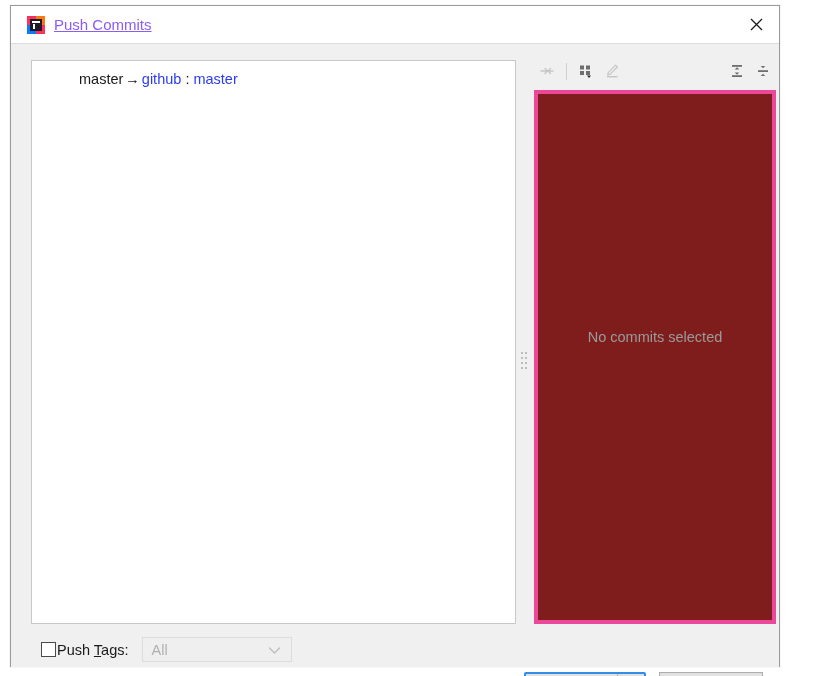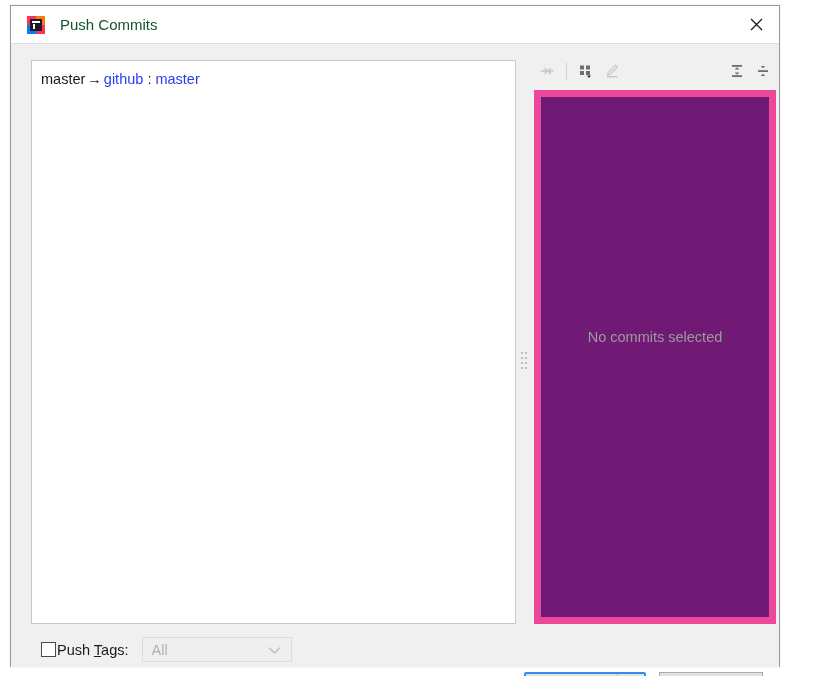--- a/index.html
+++ b/index.html
@@ -73,25 +73,26 @@
     z-index: 3;
   }
   .title-icon .jay {
     position: absolute;
     left: 6px; top: 8px;
     width: 2px; height: 5px;
     background: #ffffff;
     z-index: 3;
   }
   .title-text {
-    margin-left: 15px;
+    margin-left: 9px;
     font-size: 15px;
-    color: #14532d;
+    color: #8b5cf6;
     line-height: 1;
     white-space: nowrap;
+    text-decoration: underline;
   }
   .close-btn {
     position: absolute;
     right: 0;
     top: 0;
     width: 46px;
     height: 37px;
     display: flex;
     align-items: center;
     justify-content: center;
@@ -117,20 +118,21 @@
     border: 1px solid #c8c8c8;
     box-sizing: border-box;
     overflow: hidden;
   }
   .branch-row {
     padding: 10px 4px 0 9px;
     font-size: 14.5px;
     line-height: 1.2;
     color: #1a1a1a;
     white-space: nowrap;
+    margin-left: 38px;
   }
   .branch-src { color: #1a1a1a; }
   .branch-arrow { color: #1a1a1a; padding: 0 2px; }
   .branch-remote { color: #2a3cf0; }
   .branch-sep { color: #1a1a1a; }
   .branch-dst { color: #2a3cf0; }
 
   
   .splitter {
     position: absolute;
@@ -183,22 +185,22 @@
   }
   .tb-spacer { flex: 1 1 auto; }
   .tb-btn svg { display: block; }
 
   .detail-panel {
     position: absolute;
     left: 523px;
     top: 46px;
     width: 242px;
     height: 534px;
-    background: #701a75;
-    border: 7px solid #ec4899;
+    background: #7f1d1d;
+    border: 4px solid #ec4899;
     box-sizing: border-box;
     display: flex;
     align-items: center;
     justify-content: center;
   }
   .detail-empty {
     font-size: 14.5px;
     color: #9b9b9b;
     margin-top: -40px;
   }

